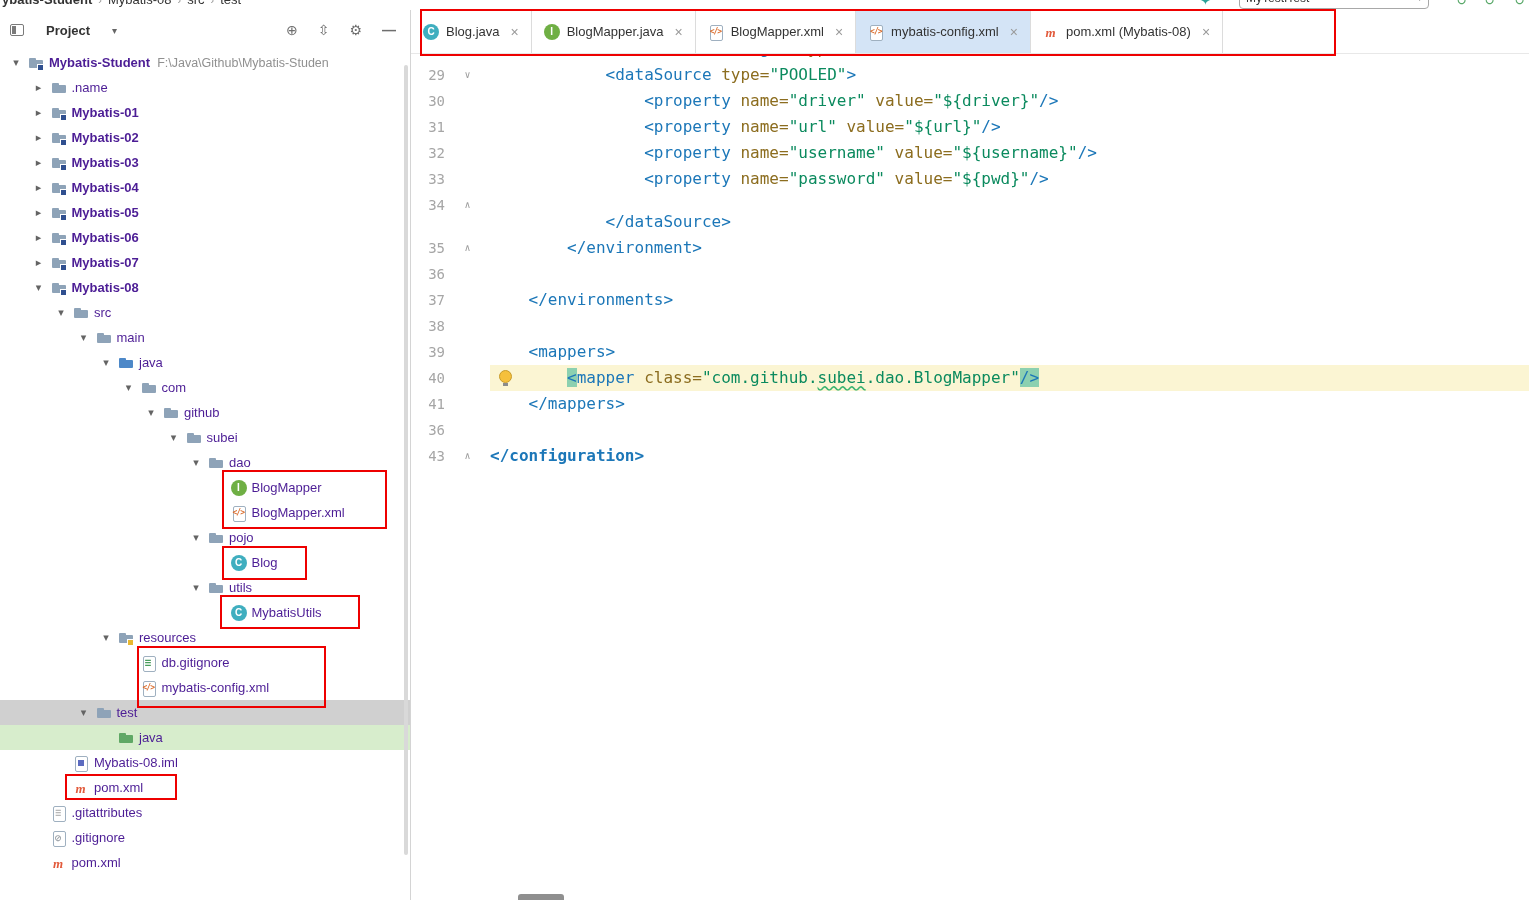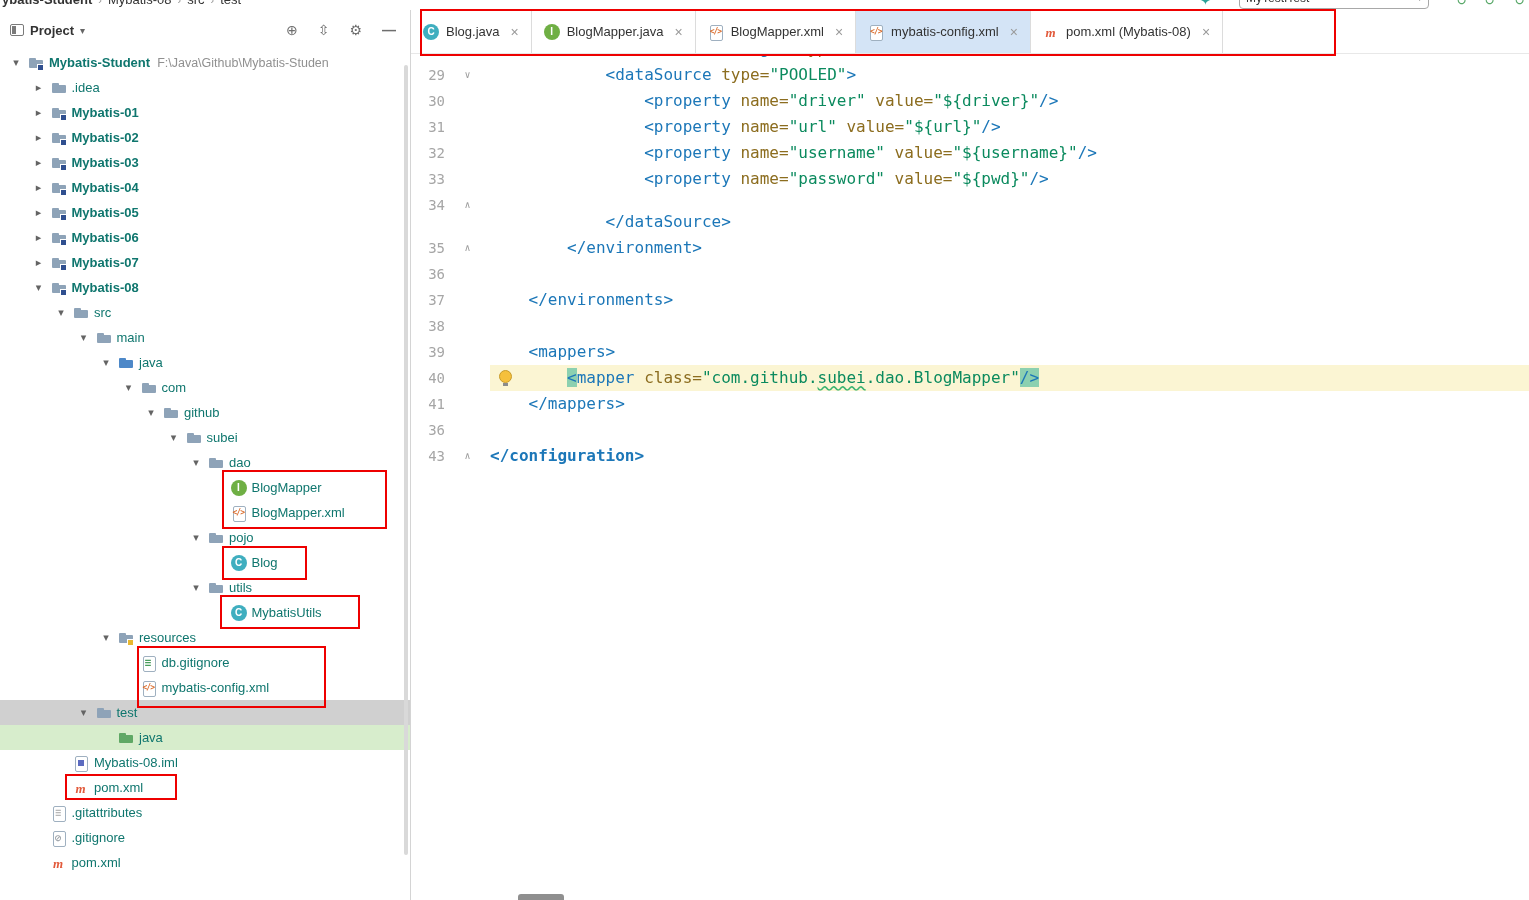--- a/index.html
+++ b/index.html
@@ -20,36 +20,36 @@
   .nav-glyph{position:absolute;top:-7px;font-size:13px}
   .g1{right:318px;color:#2AA198}
   .g2{right:62px;color:#59A869}
   .g3{right:34px;color:#59A869}
   .g4{right:4px;color:#59A869}
 
   .main{display:flex;height:890px}
 
   
   .project-panel{position:relative;width:411px;flex:none;background:#fff;border-right:1px solid #D4D4D4;overflow:hidden}
-  .panel-header{height:40px;display:flex;align-items:center;padding:0 10px;gap:6px}
+  .panel-header{height:40px;display:flex;align-items:center;padding:0 10px;gap:22px}
   .tool-win-icon{width:14px;height:12px;border:1px solid #7a7a7a;border-radius:2px;position:relative;flex:none}
   .tool-win-icon::before{content:"";position:absolute;left:1px;top:1px;bottom:1px;width:4px;background:#7a7a7a}
   .panel-title{font-weight:bold;color:#333}
   .panel-caret{color:#666;font-size:10px}
   .panel-actions{margin-left:auto;display:flex;align-items:center;gap:20px;color:#6e6e6e;font-size:14px;padding-right:4px}
   .panel-actions span{cursor:pointer}
   .minus-icon{font-weight:bold}
 
   .tree{position:relative}
   .tree-row{display:flex;align-items:center;height:25px;white-space:nowrap;cursor:pointer}
   .tree-row.hl-gray{background:var(--row-gray)}
   .tree-row.hl-green{background:var(--row-green)}
   .chevron{width:16px;flex:none;text-align:center;color:#646464;font-size:11px}
   .tree-row .icon{margin-left:4px;margin-right:5px}
-  .label{color:#0f766e}
+  .label{color:#4c1d95}
   .label.bold{font-weight:bold}
   .suffix{color:#909090;margin-left:7px;font-size:12.5px}
   .panel-scrollbar{position:absolute;right:2px;top:55px;width:4px;height:790px;background:#D9D9D9;border-radius:2px}
 
   
   .icon{position:relative;width:16px;height:16px;display:inline-block;flex:none}
   .folder::before{content:"";position:absolute;left:1px;top:3px;width:7px;height:3px;border-radius:1px 1px 0 0;background:var(--fc)}
   .folder::after{content:"";position:absolute;left:1px;top:5px;width:14px;height:8px;border-radius:1px;background:var(--fc)}
   .folder{--fc:var(--folder)}
   .folder-src{--fc:var(--folder-src)}
@@ -142,21 +142,21 @@
             <span class="chevron">▾</span>
             <span class="icon folder folder-module">
               <i class="badge"></i>
             </span>
             <span class="label bold">Mybatis-Student</span>
             <span class="suffix">F:\Java\Github\Mybatis-Studen</span>
           </div>
           <div class="tree-row" style="padding-left: 30.5px;">
             <span class="chevron">▸</span>
             <span class="icon folder"></span>
-            <span class="label">.idea</span>
+            <span class="label">.name</span>
           </div>
           <div class="tree-row" style="padding-left: 30.5px;">
             <span class="chevron">▸</span>
             <span class="icon folder folder-module">
               <i class="badge"></i>
             </span>
             <span class="label bold">Mybatis-01</span>
           </div>
           <div class="tree-row" style="padding-left: 30.5px;">
             <span class="chevron">▸</span>

